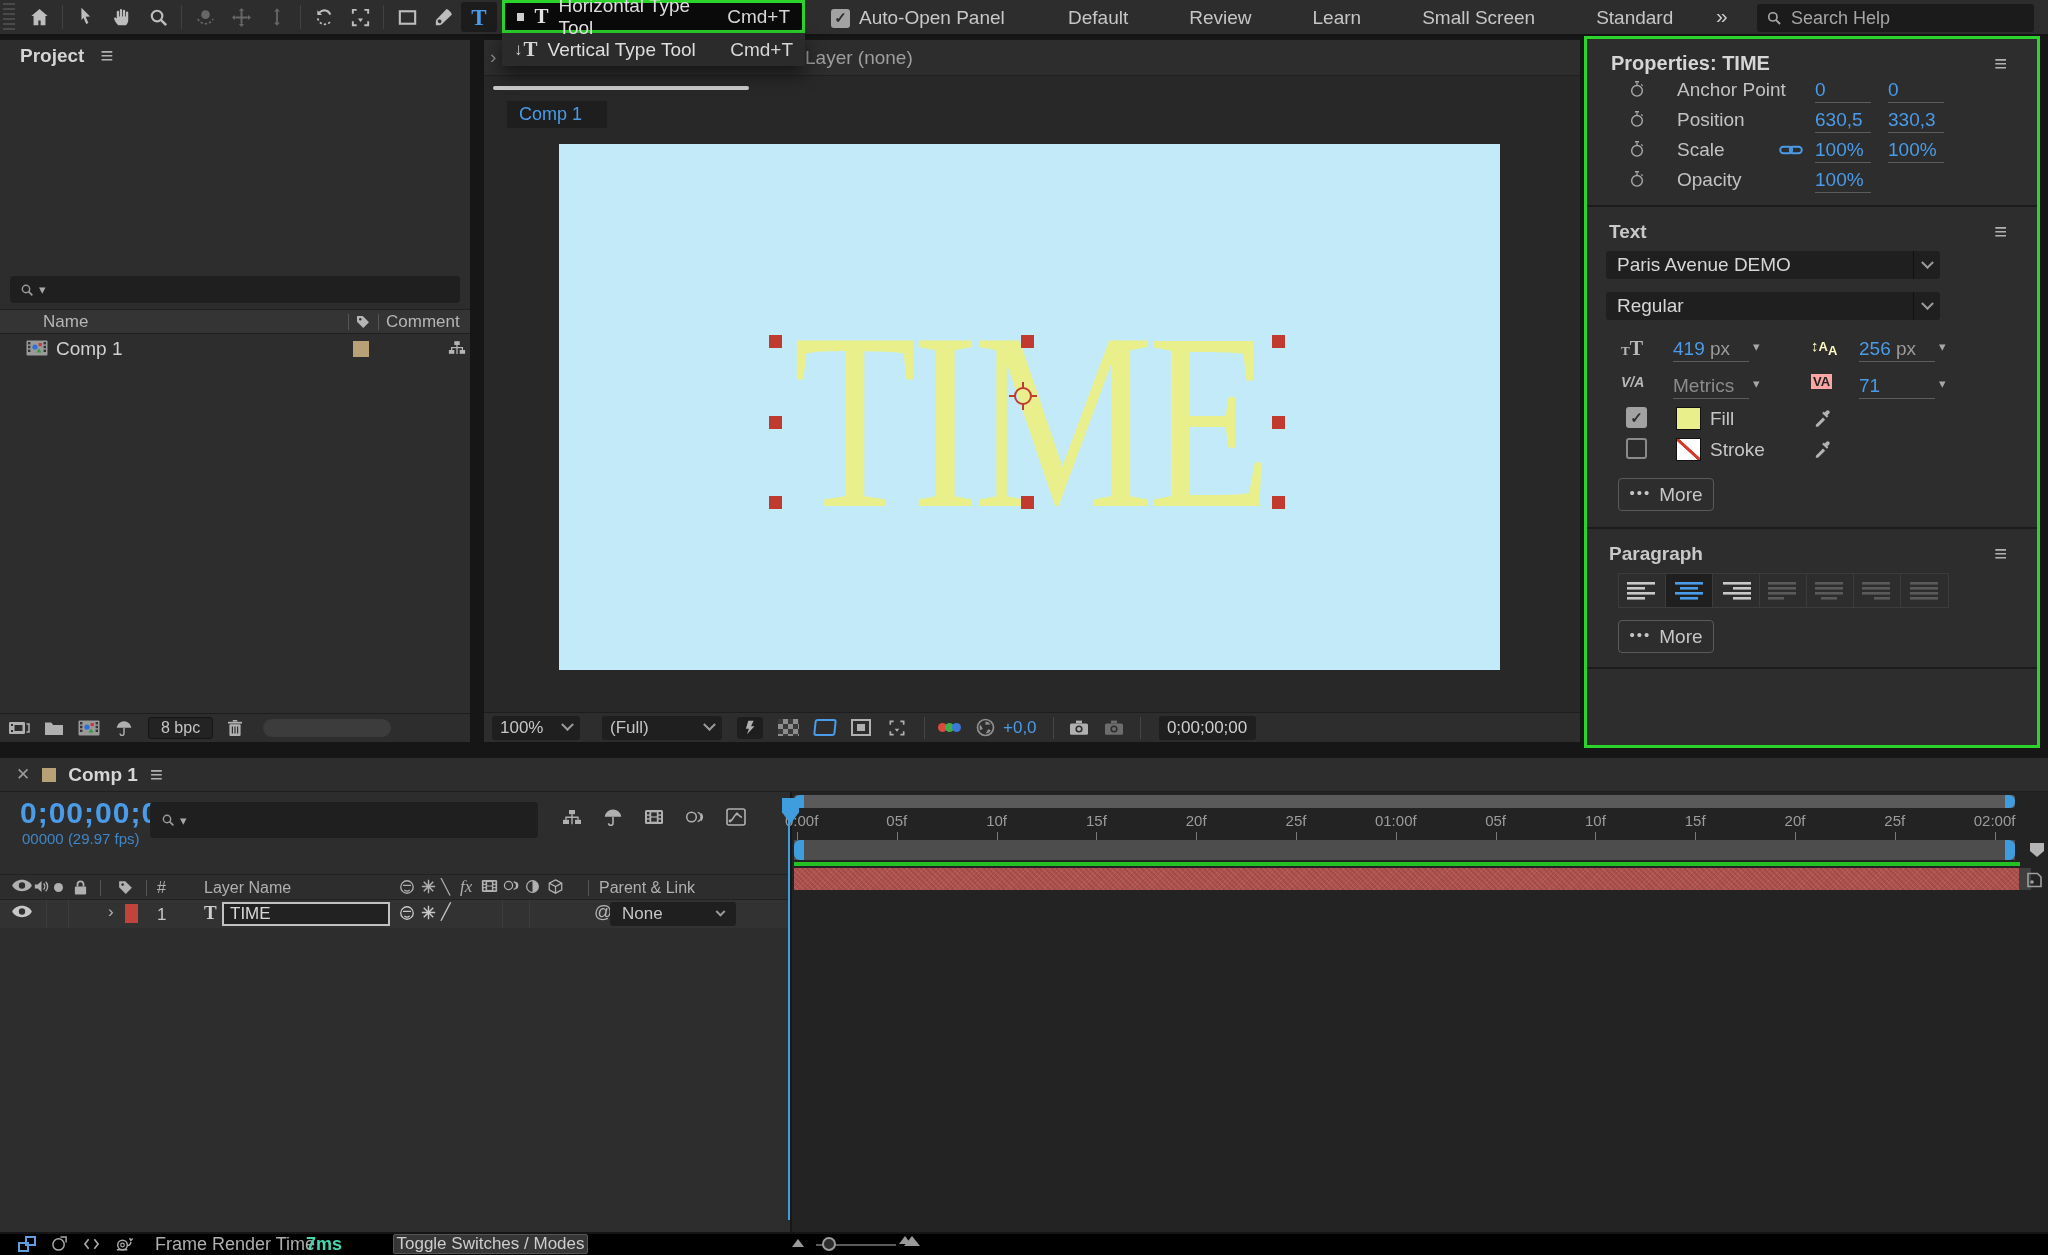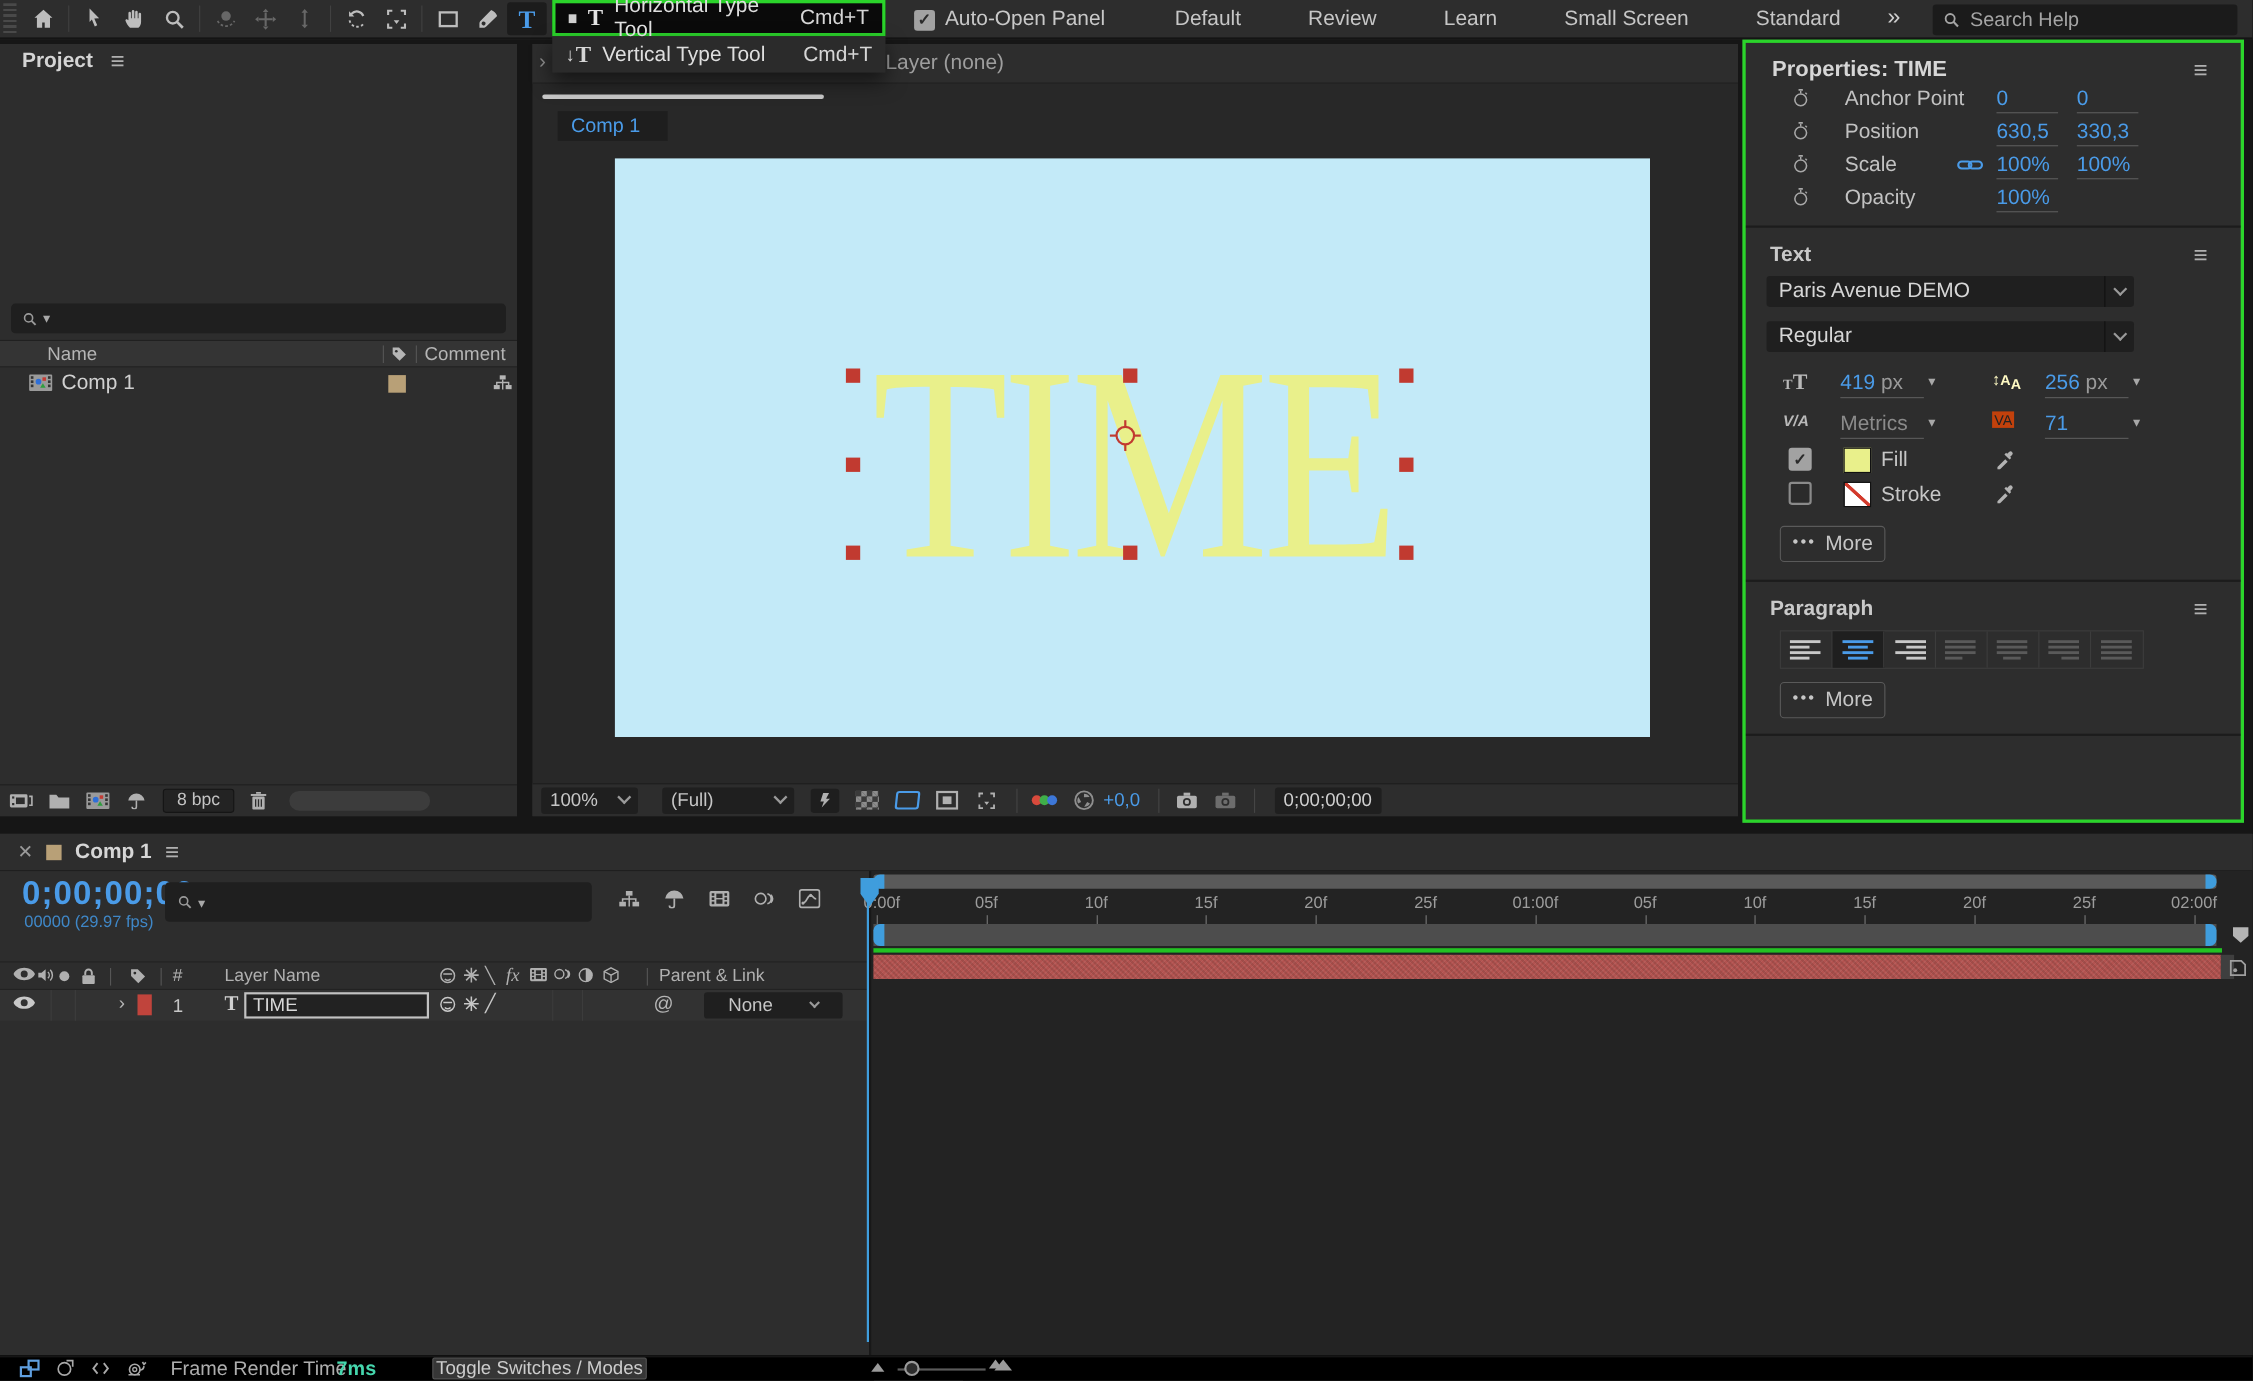--- a/index.html
+++ b/index.html
@@ -150,21 +150,21 @@
   .t-fps{position:absolute;left:22px;top:38px;font-size:15px;color:#3f87c7}
   .t-search{position:absolute;left:150px;top:10px;width:388px;height:36px;background:#1f1f1f;border-radius:4px;display:flex;align-items:center;padding:0 10px;gap:4px}
   .t-search input{flex:1;background:transparent;border:none;outline:none}
   .t-icons{position:absolute;left:562px;top:16px;display:flex;gap:21px;color:#b0b0b0;align-items:center}
   .t-cols{position:absolute;left:0;top:82px;right:0;height:26px;background:#2d2d2d;border-top:1px solid #222;border-bottom:1px solid #222;font-size:16px;color:#b0b0b0}
   .t-cols>*{position:absolute;top:4px}
   .t-layerrow{position:absolute;left:0;top:108px;right:0;height:28px;background:#323232;font-size:17px}
   .t-layerrow>*{position:absolute;top:5px}
   .cell{position:absolute;top:0;height:28px;border-left:1px solid #3c3c3c}
   .namebox{left:222px;top:2px;width:168px;height:24px;background:#222;border:2px solid #c2c2c2;color:#d8d8d8;display:flex;align-items:center;padding-left:6px;font-size:17px}
-  .nonedd{left:640px;top:2px;width:126px;height:24px;background:#1f1f1f;border-radius:3px;display:flex;align-items:center;justify-content:space-between;padding:0 22px;color:#c6c6c6;font-size:17px}
+  .nonedd{left:610px;top:2px;width:126px;height:24px;background:#1f1f1f;border-radius:3px;display:flex;align-items:center;justify-content:space-between;padding:0 12px;color:#c6c6c6;font-size:17px}
   .t-right{position:absolute;left:790px;top:34px;right:0;bottom:0;background:#232323;border-left:2px solid #181818}
   .t-scroll{position:absolute;left:2px;top:3px;width:1221px;height:13px;background:#5a5a5a;border-radius:3px}
   .cap{position:absolute;top:0;width:10px;height:100%;background:#3f9ddd}
   .cap.l{left:0;border-radius:6px 0 0 6px}.cap.r{right:0;border-radius:0 6px 6px 0}
   .t-ruler{position:absolute;left:0;top:20px;height:26px;right:30px;color:#9c9c9c;font-size:15px}
   .ruler-label{position:absolute;top:0;transform:translateX(-50%);white-space:nowrap}
   .ruler-label.first{transform:none}
   .ruler-tick{position:absolute;bottom:-2px;width:1px;height:8px;background:#787878}
   .t-workarea{position:absolute;left:2px;top:48px;width:1221px;height:20px;background:#4d4d4d}
   .t-green{position:absolute;left:2px;top:70px;width:1226px;height:4px;background:#23c123}
@@ -682,21 +682,21 @@
     <span class="u1"><span class="bluev">419</span> <span class="unit">px</span></span>
     <span class="t1 tri">▾</span>
     <span class="i2" style="font-size:15px;font-weight:bold">↕<span style="font-size:13px">A</span><span style="font-size:13px;vertical-align:-4px">A</span></span>
     <span class="u2"><span class="bluev">256</span> <span class="unit">px</span></span>
     <span class="t2 tri">▾</span>
   </div>
   <div class="tx-row">
     <span class="i1" style="font-size:14px;font-weight:bold;font-style:italic">V/A</span>
     <span class="u1"><span class="greyv">Metrics</span></span>
     <span class="t1 tri">▾</span>
-    <span class="i2" style="font-size:13px;font-weight:normal;background:#c2410c;color:#222;padding:0 2px">VA</span>
+    <span class="i2" style="font-size:13px;font-weight:bold;background:#fca5a5;color:#222;padding:0 2px">VA</span>
     <span class="u2"><span class="bluev">71</span></span>
     <span class="t2 tri">▾</span>
   </div>
 
   <div class="fs-row">
     <span class="cb cbx" style="width:21px;height:21px">✓</span>
     <span class="swatch fill"></span>
     <span class="flbl">Fill</span>
     <svg class="ico drop" width="19" height="19">
           <use href="#sym-dropper"></use>

